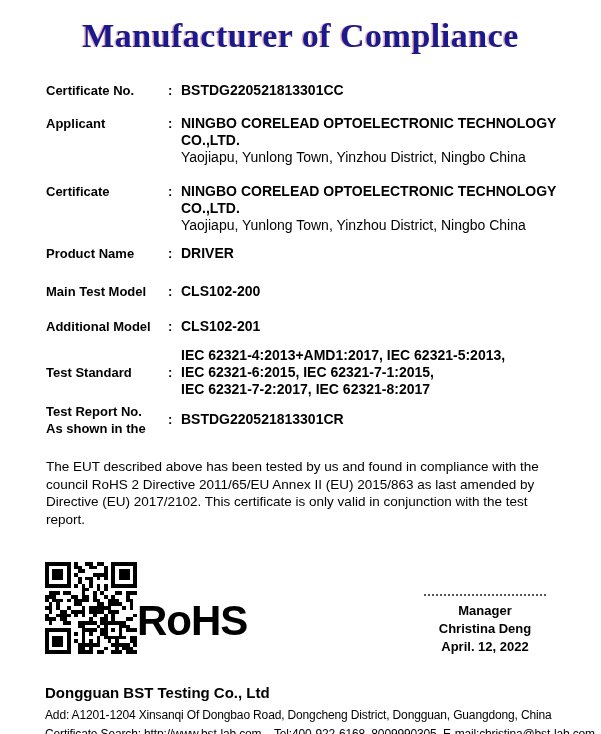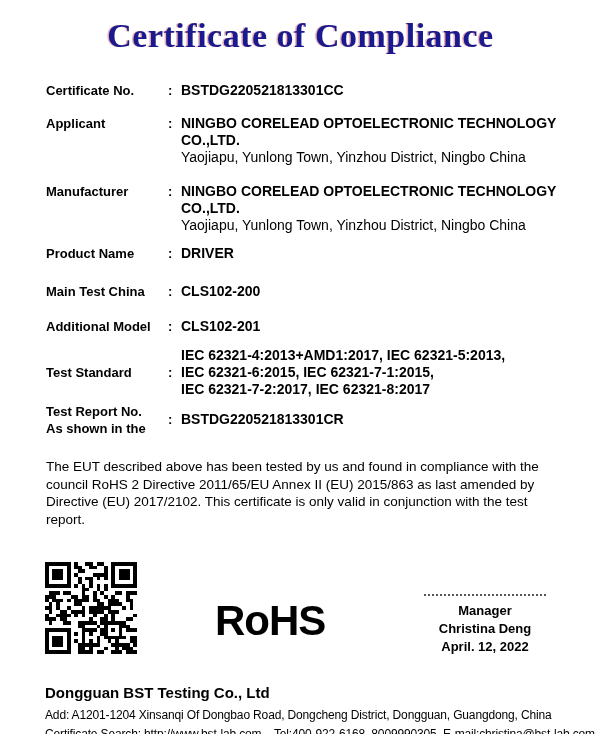--- a/index.html
+++ b/index.html
@@ -28,72 +28,72 @@
   .row-report .col, .row-report .val { padding-top:8px; }
 
   
   .statement { margin:0 0 34px 46px; width:516px; font-size:13.5px; line-height:17.5px; }
 
   
   .bottom { display:flex; align-items:flex-start; padding:0 45px; height:100px; margin-bottom:21px; }
   .qr { width:92px; height:92px; display:grid;
         grid-template-columns:repeat(25,1fr); grid-template-rows:repeat(25,1fr); }
   .qr i { display:block; background:#000; }
-  .rohs { margin-left:78px; margin-top:44px; font-size:42px; line-height:30px;
+  .rohs { margin-top:44px; font-size:42px; line-height:30px;
           font-weight:700; letter-spacing:-1px; }
   .sig { margin-left:auto; margin-right:10px; margin-top:32px; width:122px; text-align:center; }
   .sigline { border-top:2px dotted #555; height:2px; margin-bottom:6px; }
   .sig div.sigtext { font-size:13px; font-weight:700; line-height:18px; }
 
   
   .footer { padding-left:45px; }
   .company { font-size:15px; font-weight:700; line-height:20px; margin-bottom:3px; }
   .small { font-size:12px; line-height:19px; letter-spacing:-0.15px; white-space:pre-wrap; }
 </style>
 </head>
 <body>
 
 <div class="page">
 
-  <h1 class="title" style="color: rgb(26, 26, 142);">Certificate of Compliance</h1>
+  <h1 class="title" style="color: rgb(26, 26, 142);">Manufacturer of Compliance</h1>
 
   <div class="fields">
 
     <div class="row mb16">
       <div class="lbl">Certificate No.</div>
       <div class="col">:</div>
       <div class="val bold">BSTDG220521813301CC</div>
     </div>
 
     <div class="row mb17">
       <div class="lbl">Applicant</div>
       <div class="col">:</div>
       <div class="val">
         <div class="bold">NINGBO CORELEAD OPTOELECTRONIC TECHNOLOGY CO.,LTD.</div>
         <div class="addr">Yaojiapu, Yunlong Town, Yinzhou District, Ningbo China</div>
       </div>
     </div>
 
     <div class="row mb11">
-      <div class="lbl">Manufacturer</div>
+      <div class="lbl">Certificate</div>
       <div class="col">:</div>
       <div class="val">
         <div class="bold">NINGBO CORELEAD OPTOELECTRONIC TECHNOLOGY CO.,LTD.</div>
         <div class="addr">Yaojiapu, Yunlong Town, Yinzhou District, Ningbo China</div>
       </div>
     </div>
 
     <div class="row mb21">
       <div class="lbl">Product Name</div>
       <div class="col">:</div>
       <div class="val bold">DRIVER</div>
     </div>
 
     <div class="row mb18">
-      <div class="lbl">Main Test China</div>
+      <div class="lbl">Main Test Model</div>
       <div class="col">:</div>
       <div class="val bold">CLS102-200</div>
     </div>
 
     <div class="row mb12">
       <div class="lbl">Additional Model</div>
       <div class="col">:</div>
       <div class="val bold">CLS102-201</div>
     </div>
 

